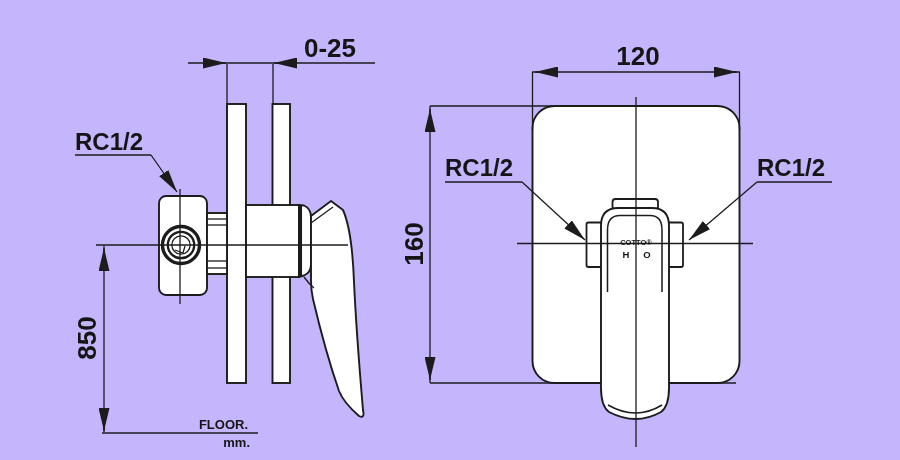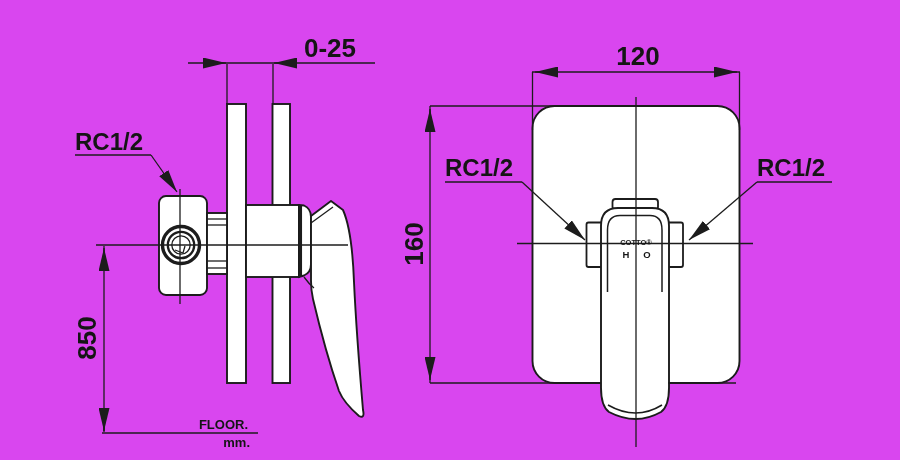--- a/index.html
+++ b/index.html
@@ -1,16 +1,16 @@
 <!DOCTYPE html>
 <html><head>
 <meta charset="utf-8">
 <style>
   html,body{margin:0;padding:0;background:#ffffff;}
-  .stage{position:relative;width:900px;height:460px;background:#d946ef;overflow:hidden;}
+  .stage{position:relative;width:900px;height:460px;background:#c4b5fd;overflow:hidden;}
   svg{display:block;}
   .ln{stroke:#1c1c1c;fill:none;}
   .w1{stroke-width:1.3;}
   .w2{stroke-width:1.9;}
   .w3{stroke-width:3.1;}
   .fw{fill:#ffffff;stroke:#1c1c1c;}
   .lbl{font-family:"Liberation Sans","DejaVu Sans",sans-serif;font-weight:bold;fill:#151515;}
   .dim{font-size:26px;}
   .rc{font-size:24px;}
   .small{font-size:13px;}

